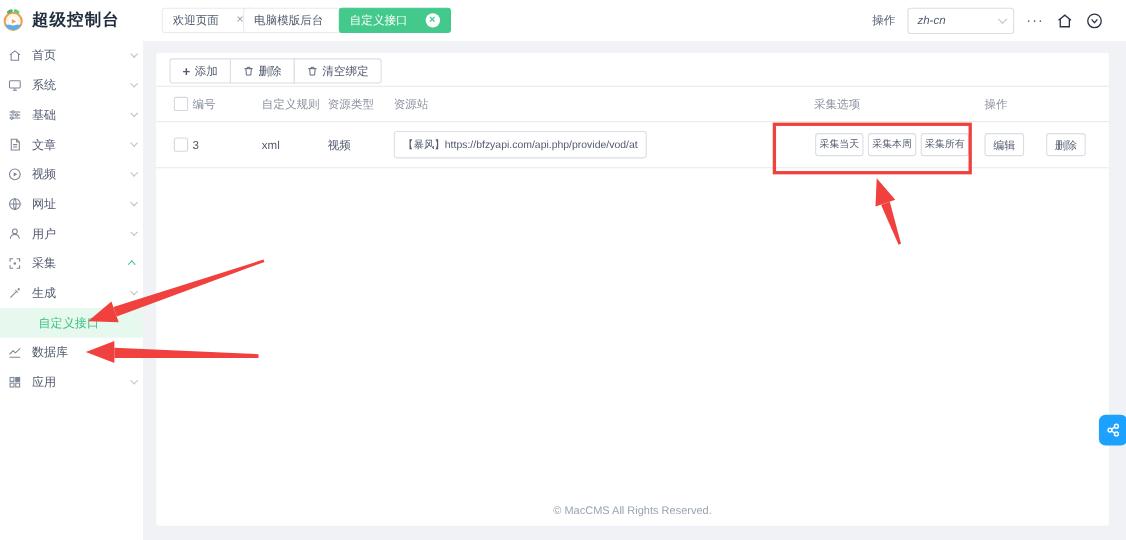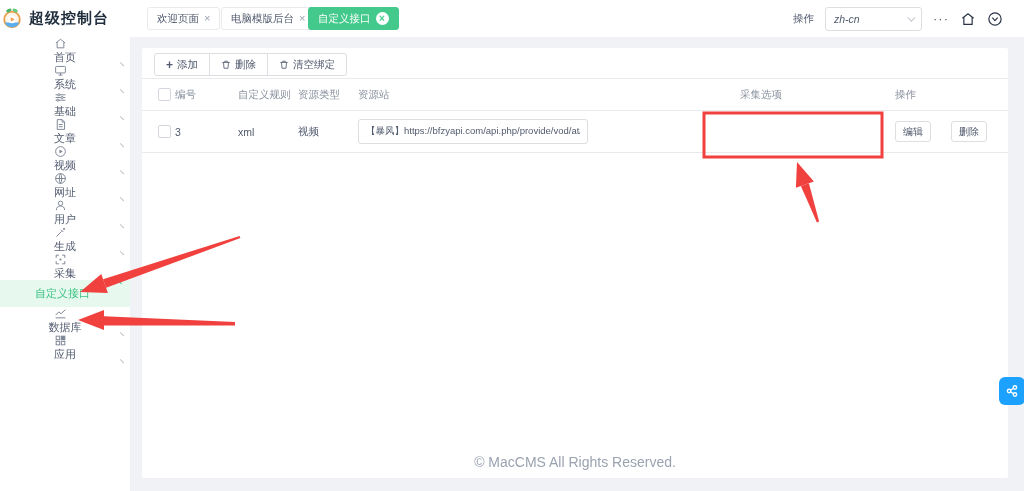--- a/index.html
+++ b/index.html
@@ -4,40 +4,40 @@
 <style>
   * { margin:0; padding:0; box-sizing:border-box; }
   html,body { width:1024px; height:491px; overflow:hidden;
     font-family:"Liberation Sans","DejaVu Sans",sans-serif; background:#fff; }
   .stage { position:relative; width:1024px; height:491px; }
 
   
   .header { position:absolute; left:0; top:0; width:1024px; height:37px; background:#fff; z-index:5; }
   .logo { position:absolute; left:1px; top:7px; display:flex; align-items:center; gap:6px; }
   .logo-title { font-size:15px; font-weight:bold; color:#1f2d3d; letter-spacing:1px; }
-  .tab { position:absolute; top:7px; height:23px; display:inline-flex; align-items:center; gap:5px;
+  .tab { position:absolute; top:7px; height:23px; display:inline-flex; align-items:center; gap:16px;
     padding:0 9px; background:#fff; border:1px solid #e8eaec; border-radius:3px;
     font-size:10.5px; color:#515a6e; cursor:pointer; }
   .tab .x { color:#9aa2b1; font-size:11px; line-height:1; }
   .tab.active { background:#42c98b; border-color:#42c98b; color:#fff; }
   .tab.active .xcircle { width:13px; height:13px; border-radius:50%; background:#fff; color:#42c98b;
     font-size:10px; line-height:13px; text-align:center; font-weight:bold; }
   .topbar-right { position:absolute; right:21px; top:0; height:37px; display:flex; align-items:center; gap:11px; }
   .action-label { font-size:10.5px; color:#515a6e; }
   .lang-select { width:97px; height:24px; border:1px solid #dcdee2; border-radius:3px; background:#fff;
     display:flex; align-items:center; justify-content:space-between; padding:0 8px; cursor:pointer;font-style:italic; }
   .lang-select .val { font-size:10.5px; color:#515a6e; }
   .more-dots { font-size:13px; color:#515a6e; letter-spacing:1px; cursor:pointer; }
   .chev { display:inline-block; width:6px; height:6px; border-right:1.4px solid #c0c4cc;
     border-bottom:1.4px solid #c0c4cc; transform:rotate(45deg) translateY(-2px); }
 
   
   .main-bg { position:absolute; left:130px; top:37px; right:0; bottom:0; background:#f0f2f5; }
   .sidebar { position:absolute; left:0; top:37px; width:130px; bottom:0; background:#fff; z-index:4; }
-  .side-item { height:27px; display:flex; align-items:center; padding:0 7px; cursor:pointer;flex-direction:column; }
+  .side-item { height:27px; display:flex; align-items:center; padding:0 7px; cursor:pointer; }
   .side-item .ic { width:13px; height:13px; margin-right:9px; flex:0 0 13px; }
   .side-item .lbl { flex:1; font-size:11px; color:#515a6e; }
   .side-item .chev { margin-left:auto; width:5px; height:5px; }
   .chev-up-green { border-color:#42c98b !important; transform:rotate(-135deg) translateY(-1px) !important; }
   .side-sub { height:27px; display:flex; align-items:center; padding-left:35px; font-size:11px;
     color:#515a6e; cursor:pointer; }
   .side-sub.active { background:#e7f8ef; color:#3cc383; }
 
   
   .card { position:absolute; left:142px; top:48px; width:866px; height:430px; background:#fff;
@@ -56,21 +56,21 @@
   .trow { position:absolute; left:0; right:0; top:63px; height:42px; border-bottom:1px solid #e8eaec; }
   .trow .tc { position:absolute; top:0; height:100%; display:flex; align-items:center;
     font-size:10.5px; color:#515a6e; }
   .cbx { width:13px; height:13px; border:1px solid #d4d8de; border-radius:2px; background:#fff; cursor:pointer; }
   .url-input { width:230px; height:25px; border:1px solid #dcdee2; border-radius:3px; padding:0 7px;
     font-size:9.5px; color:#515a6e; font-family:"Liberation Sans",sans-serif; background:#fff; }
   .mini-btn { height:21px; padding:0 3px; background:#fff; border:1px solid #dcdee2; border-radius:3px;
     font-size:9px; color:#515a6e; cursor:pointer; display:inline-flex; align-items:center; margin-right:4px; }
   .op-btn { height:21px; padding:0 7px; background:#fff; border:1px solid #dcdee2; border-radius:3px;
     font-size:10px; color:#515a6e; cursor:pointer; display:inline-flex; align-items:center; margin-right:20px; }
-  .footer { position:absolute; left:0; right:0; bottom:8px; text-align:center; font-size:14px; color:#9aa3b0; }
+  .footer { position:absolute; left:0; right:0; bottom:8px; text-align:center; font-size:10px; color:#9aa3b0; }
 
   
   .annot { position:absolute; left:0; top:0; width:1024px; height:491px; z-index:40; pointer-events:none; }
   .float-btn { position:absolute; left:999px; top:377px; width:26px; height:28px; background:#1da1ff;
     border-radius:6px; z-index:50; display:flex; align-items:center; justify-content:center; cursor:pointer; }
 </style>
 </head>
 <body>
 
 <div class="stage">
@@ -176,34 +176,34 @@
     <div class="side-item">
       <svg class="ic" viewBox="0 0 24 24" fill="none" stroke="#7d8694" stroke-width="1.8">
           <circle cx="12" cy="8" r="4"></circle>
           <path d="M4.5 20.5 a7.5 7.5 0 0 1 15 0"></path>
         </svg>
       <span class="lbl">用户</span>
       <span class="chev"></span>
     </div>
     <div class="side-item">
       <svg class="ic" viewBox="0 0 24 24" fill="none" stroke="#7d8694" stroke-width="1.8">
+          <path d="M4 9 V4 H9 M15 4 H20 V9 M20 15 V20 H15 M9 20 H4 V15"></path>
+          <circle cx="12" cy="12" r="2" fill="#7d8694" stroke="none"></circle>
+        </svg>
+      <span class="lbl">采集</span>
+      <span class="chev chev-up-green"></span>
+    </div>
+    <div class="side-item">
+      <svg class="ic" viewBox="0 0 24 24" fill="none" stroke="#7d8694" stroke-width="1.8">
           <path d="M4.5 19.5 L14 10"></path>
           <path d="M13 7 L17 11"></path>
           <path d="M18.5 3.5 V7.5 M16.5 5.5 H20.5"></path>
         </svg>
       <span class="lbl">生成</span>
       <span class="chev"></span>
-    </div>
-    <div class="side-item">
-      <svg class="ic" viewBox="0 0 24 24" fill="none" stroke="#7d8694" stroke-width="1.8">
-          <path d="M4 9 V4 H9 M15 4 H20 V9 M20 15 V20 H15 M9 20 H4 V15"></path>
-          <circle cx="12" cy="12" r="2" fill="#7d8694" stroke="none"></circle>
-        </svg>
-      <span class="lbl">采集</span>
-      <span class="chev chev-up-green"></span>
     </div>
 
     <div class="side-sub active">
       <span>自定义接口</span>
     </div>
 
     <div class="side-item">
       <svg class="ic" viewBox="0 0 24 24" fill="none" stroke="#7d8694" stroke-width="1.8">
           <path d="M3 15 L9 9 L13 12.5 L21 5"></path>
           <path d="M3 20 H21"></path>
@@ -259,20 +259,25 @@
     <div class="trow">
       <div class="tc" style="left:16px;">
           <span class="cbx"></span>
         </div>
       <div class="tc" style="left:33px;">3</div>
       <div class="tc" style="left:96px;">xml</div>
       <div class="tc" style="left:156px;">视频</div>
       <div class="tc" style="left:216px;">
         <input class="url-input" type="text" value="【暴风】https://bfzyapi.com/api.php/provide/vod/at/xml/" style="">
       </div>
+      <div class="tc" style="left:599px;">
+        <button class="mini-btn">采集当天</button>
+        <button class="mini-btn">采集本周</button>
+        <button class="mini-btn">采集所有</button>
+      </div>
       <div class="tc" style="left:753px;">
         <button class="op-btn">编辑</button>
         <button class="op-btn">删除</button>
       </div>
     </div>
 
     <div class="footer">© MacCMS All Rights Reserved.</div>
   </div>
 
   <svg class="annot" viewBox="0 0 1024 491">

